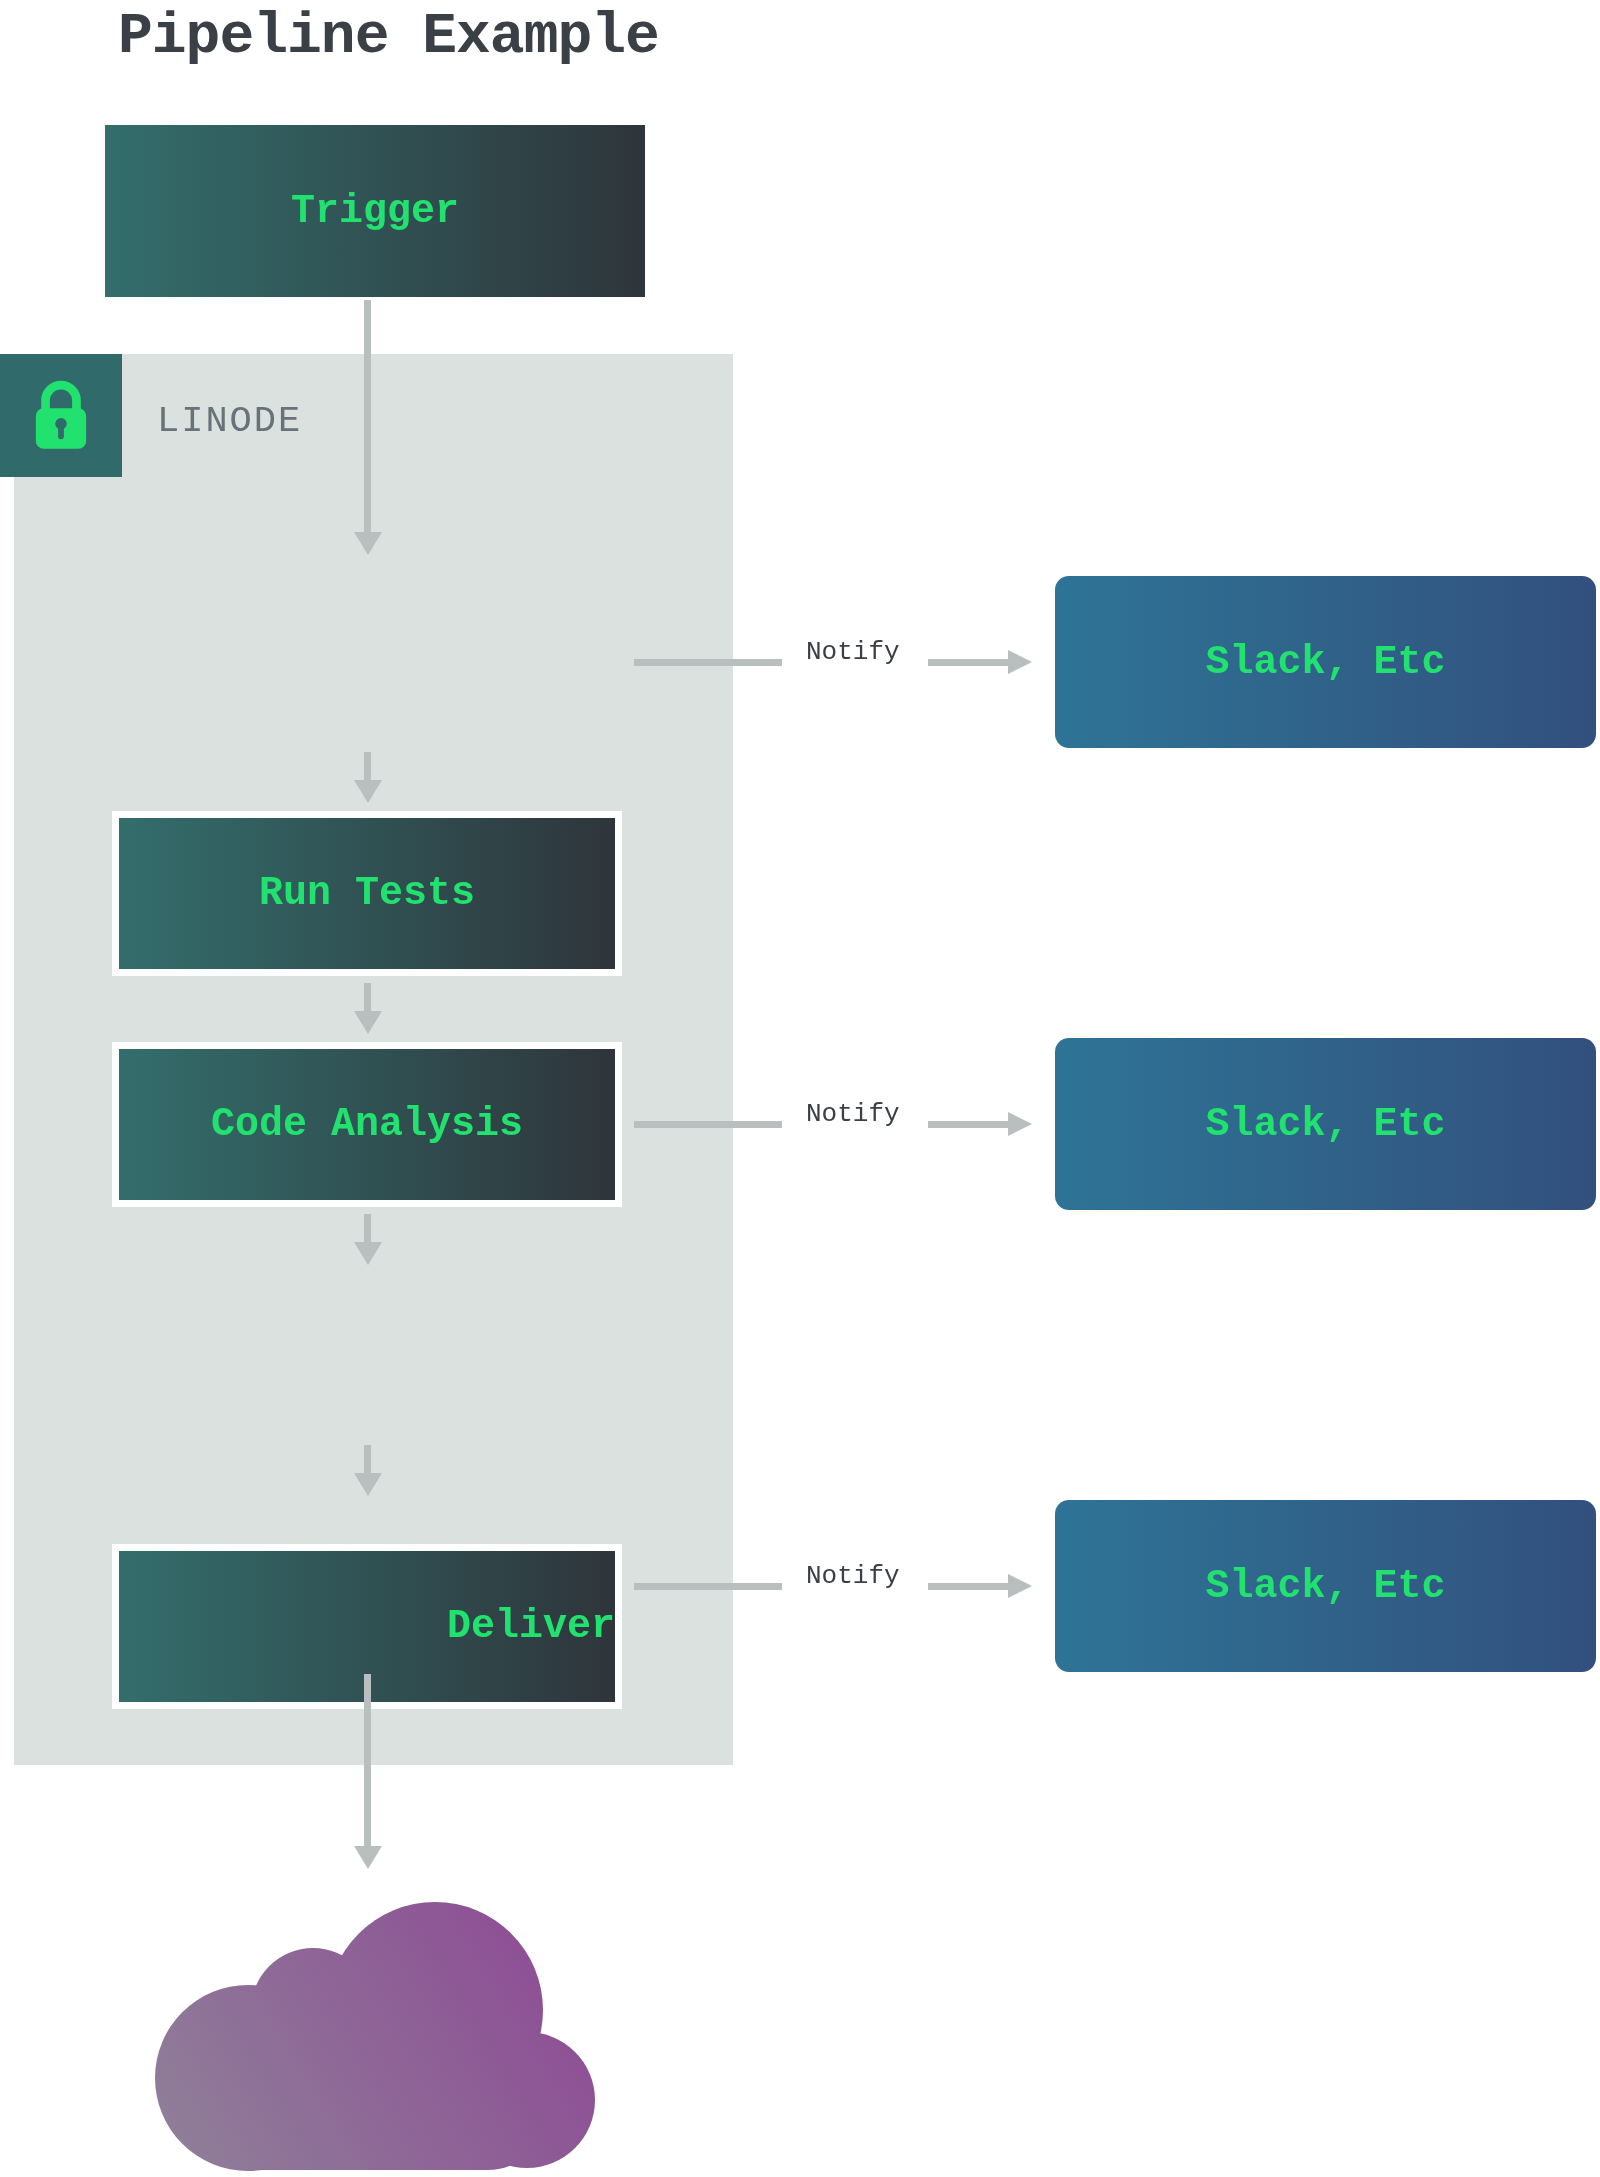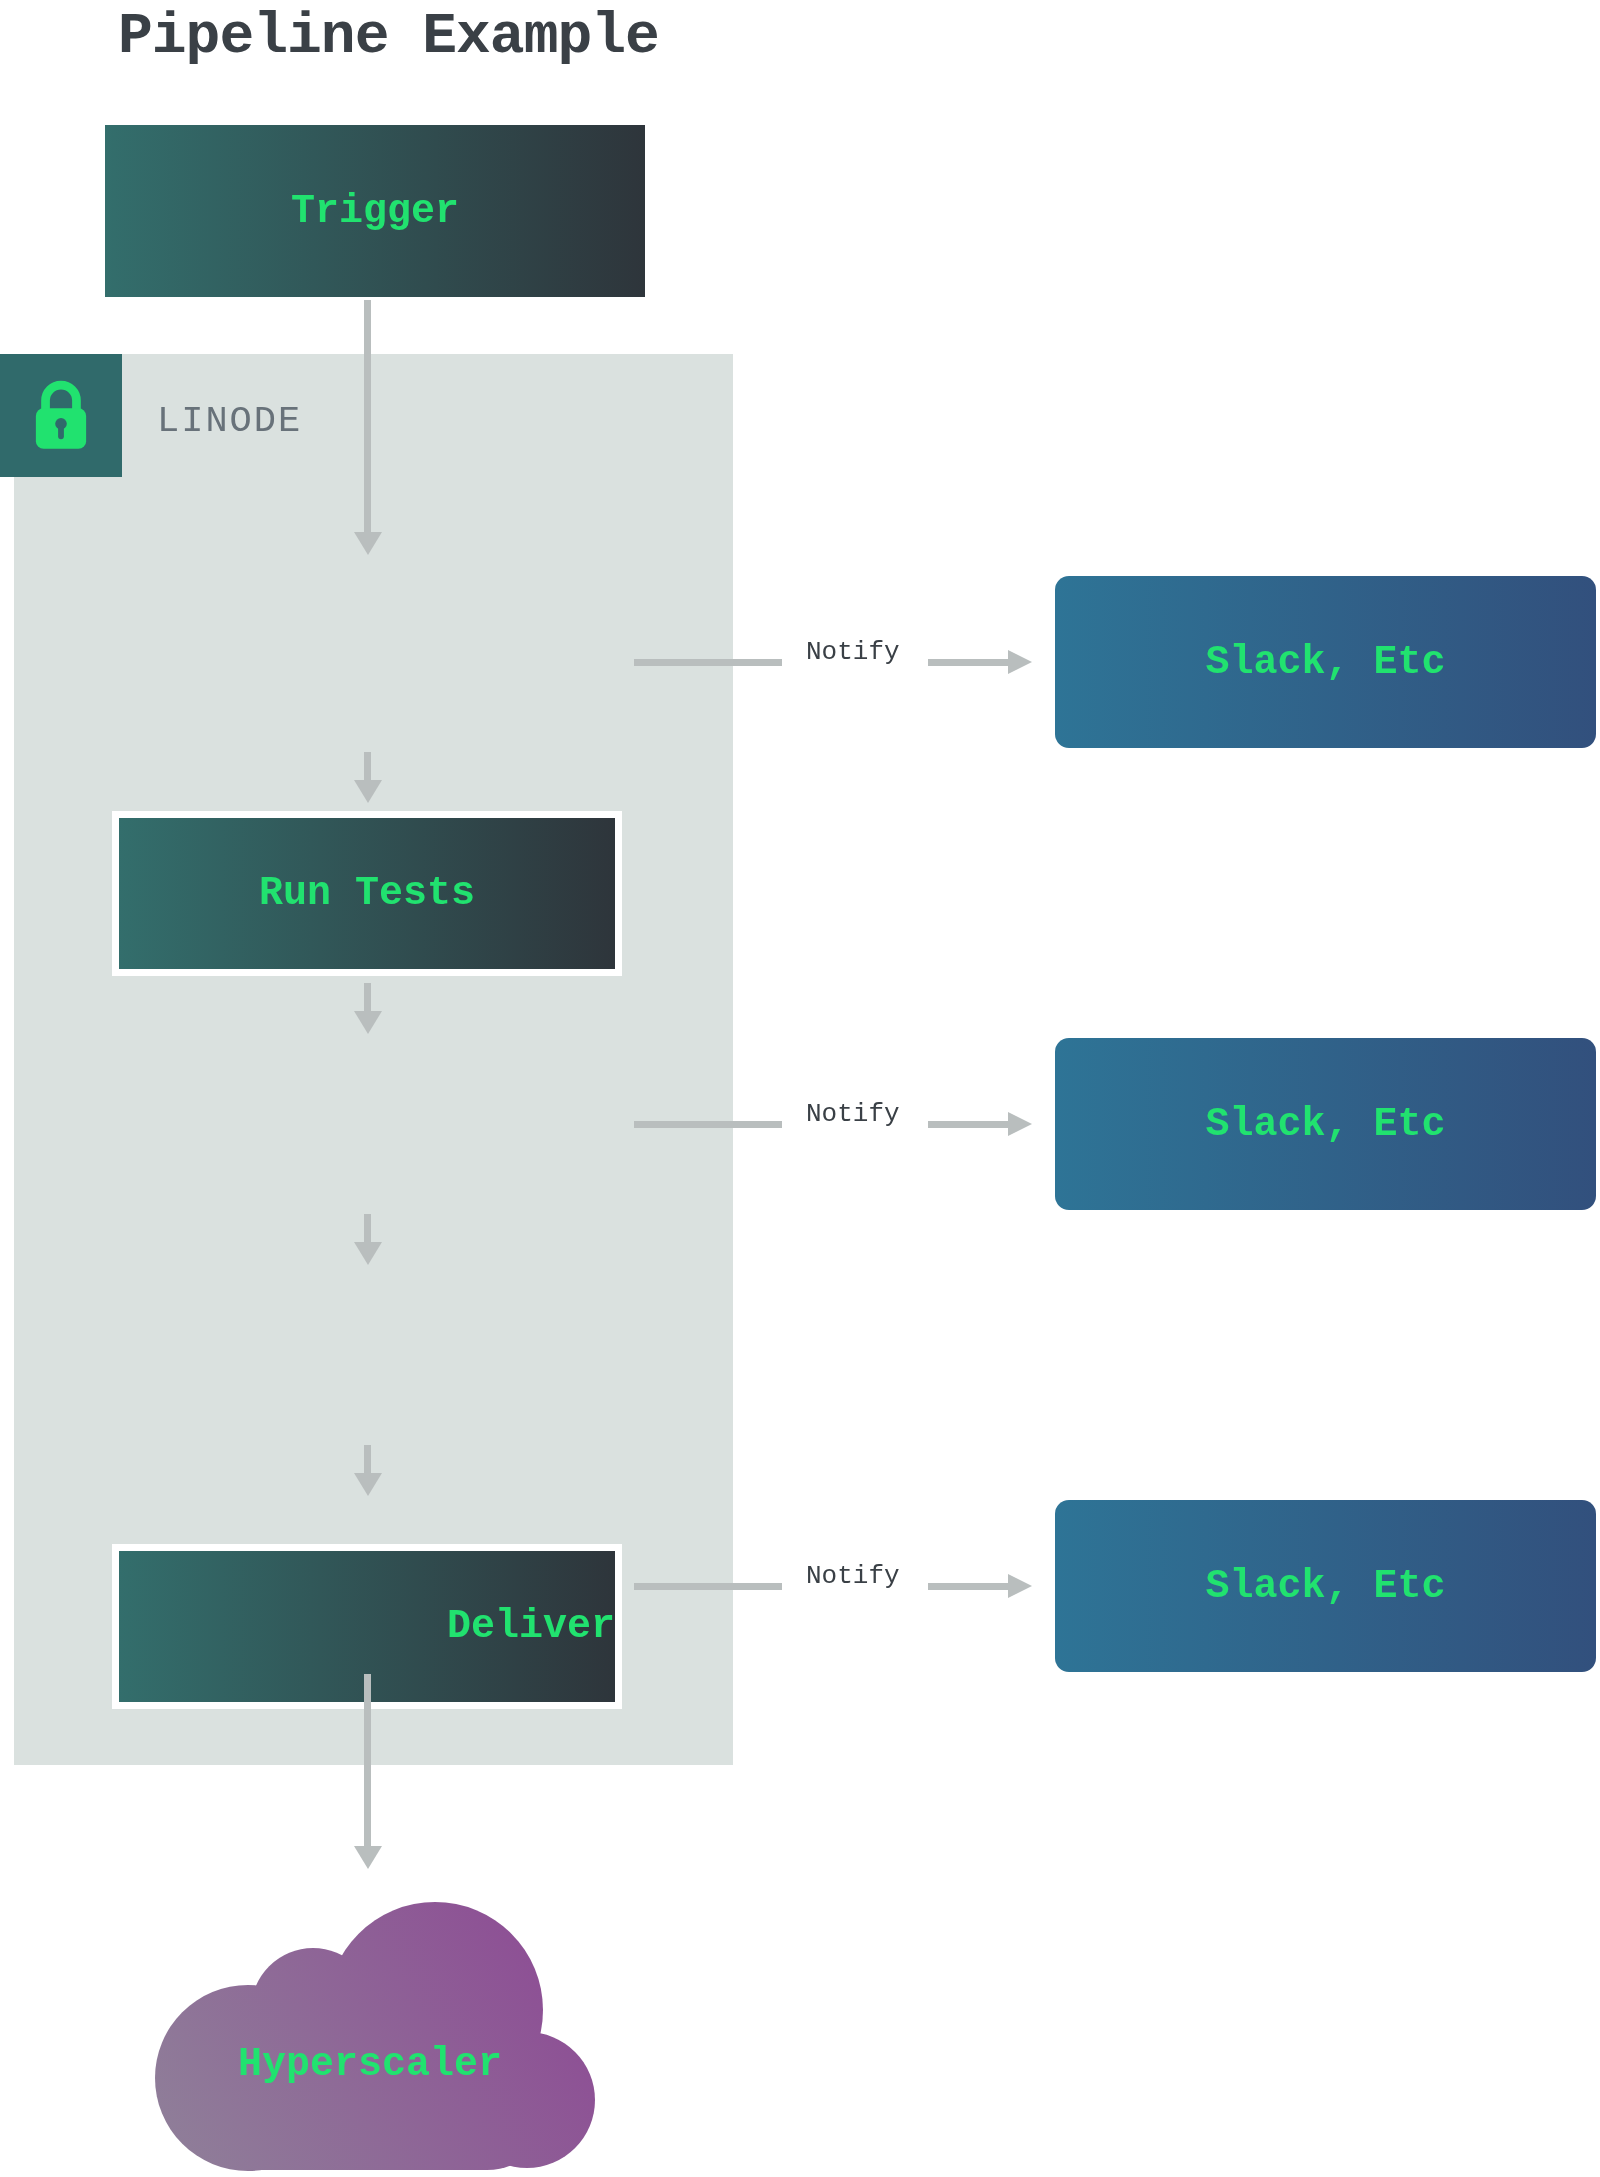--- a/index.html
+++ b/index.html
@@ -80,20 +80,23 @@
   <div class="linode-label">LINODE</div>
 
   <div>
     <div class="vline" style="left:364px;top:300px;height:232px;"></div>
     <div class="head-down" style="left:354px;top:532px;"></div>
   </div>
 
   <div class="stage-box" style="top:811px;text-align:center;">
     <span class="node-label">Run Tests</span>
   </div>
+  <div class="stage-box" style="top:1042px;">
+    <span class="node-label">Code Analysis</span>
+  </div>
   <div class="stage-box" style="top:1544px;justify-content:flex-end;">
     <span class="node-label">Deliver</span>
   </div>
 
   <div>
     <div class="vline" style="left:364px;top:752px;height:28px;"></div>
     <div class="head-down" style="left:354px;top:780px;"></div>
   </div>
   <div>
     <div class="vline" style="left:364px;top:983px;height:28px;"></div>
@@ -153,15 +156,14 @@
       </defs>
       <g fill="url(#cloudGrad)">
         <circle cx="105" cy="180" r="93"></circle>
         <circle cx="170" cy="112" r="62"></circle>
         <circle cx="292" cy="112" r="108"></circle>
         <circle cx="384" cy="202" r="68"></circle>
         <rect x="40" y="140" width="370" height="132" rx="66"></rect>
       </g>
     </svg>
   </div>
-  <div class="cloud-label">Hyperscaler</div>
 
 </div>
 
 </body></html>

